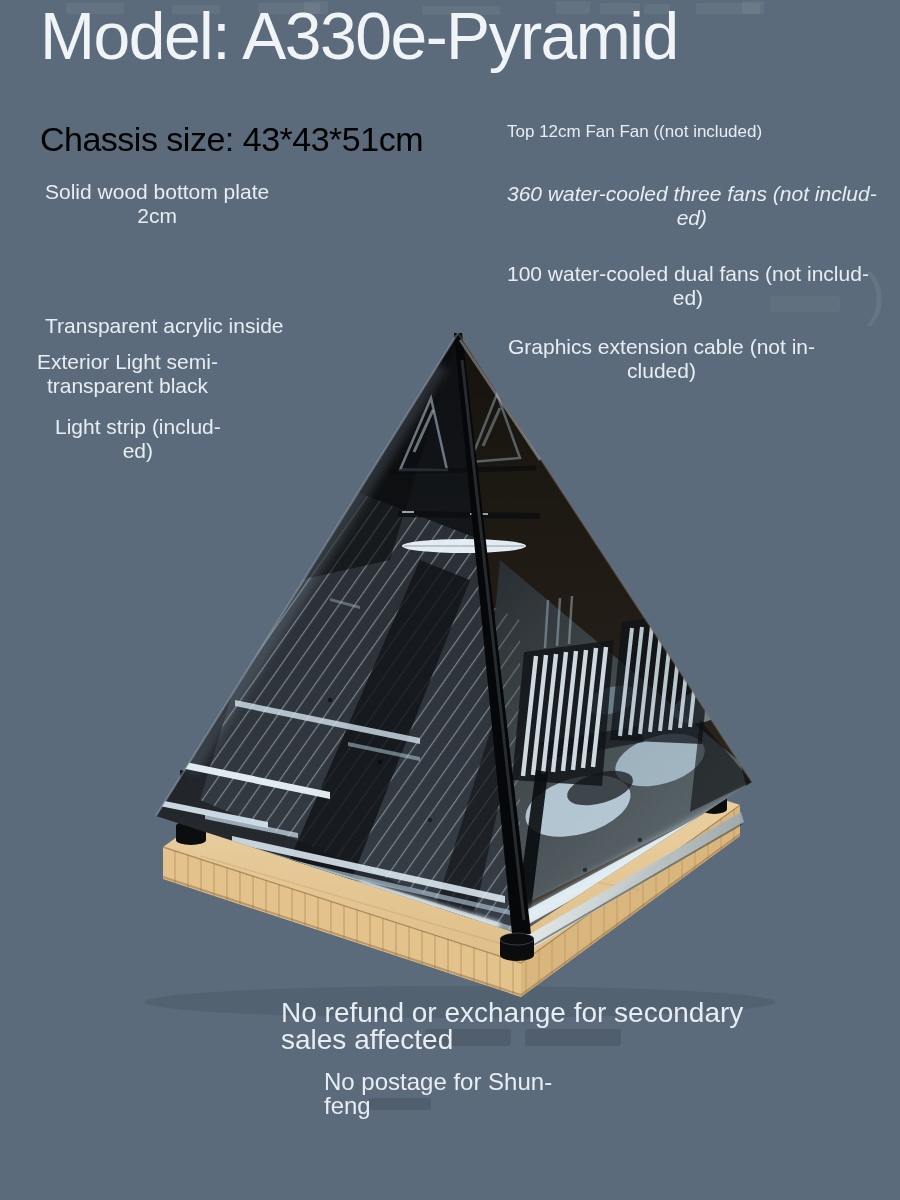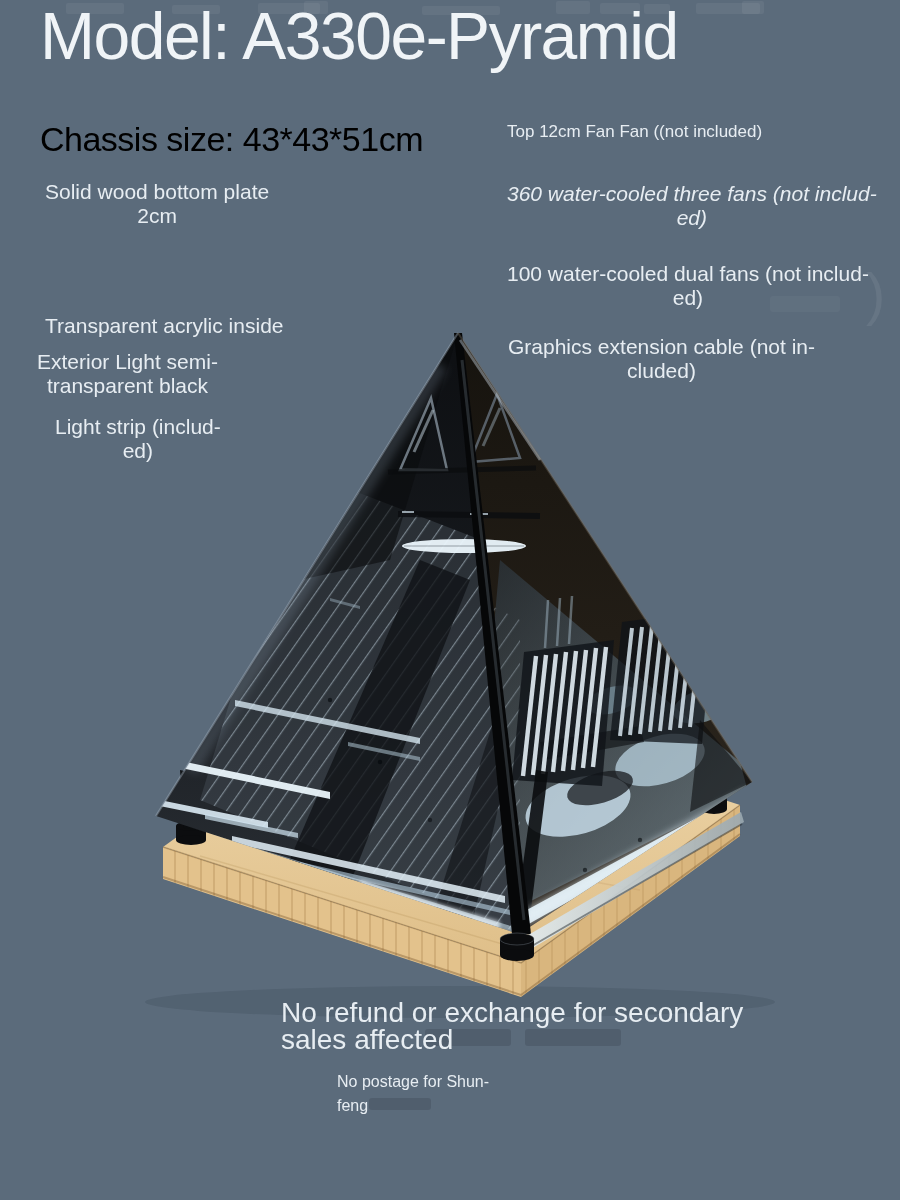--- a/index.html
+++ b/index.html
@@ -15,21 +15,21 @@
   #topfan{left:507px;top:122px;font-size:17px;}
   .spec{font-size:21px;line-height:24px;text-align:center;}
   #ls0{left:45px;top:180px;}
   #ls1{left:45px;top:273px;margin-top:41px;}
   #ls2{left:37px;top:350px;}
   #ls3{left:42px;top:415px;margin-left:13px;}
   #rs0{left:507px;top:182px;font-style:italic;}
   #rs1{left:507px;top:262px;}
   #rs2{left:508px;top:335px;}
   #note1{left:248px;top:999px;font-size:28px;line-height:27px;margin-left:33px;}
-  #note2{left:337px;top:1070px;font-size:16px;line-height:24px;}
+  #note2{left:324px;top:1070px;font-size:24px;line-height:24px;}
   #ghostparen{left:866px;top:260px;font-size:58px;color:rgba(255,255,255,0.07);z-index:1;}
   #scene{position:absolute;left:0;top:0;z-index:1;}
 </style>
 </head>
 <body>
 
 <div class="txt" id="ghostparen">)</div>
 
 <svg id="scene" width="900" height="1200" viewBox="0 0 900 1200" aria-hidden="true">
   <defs>

